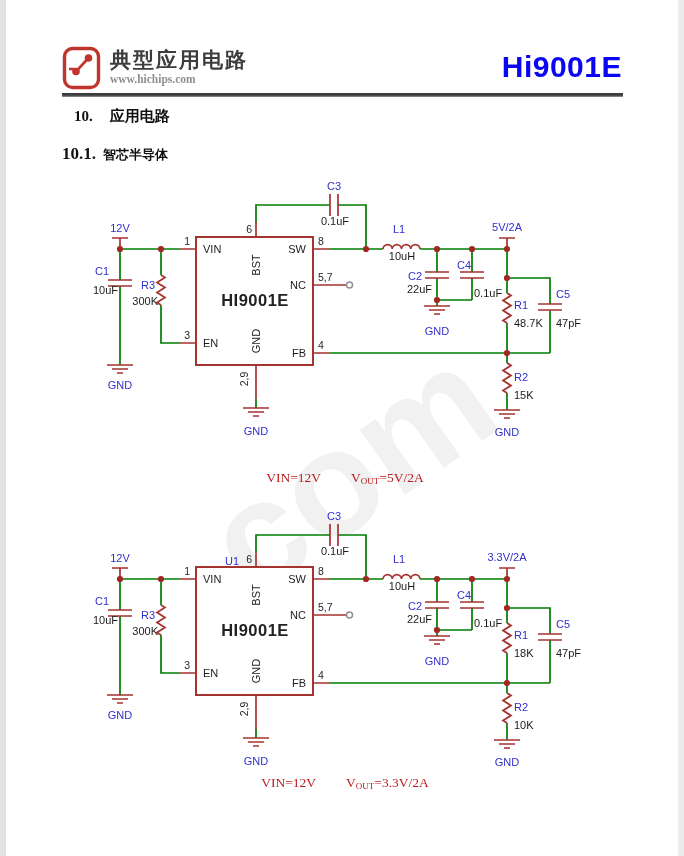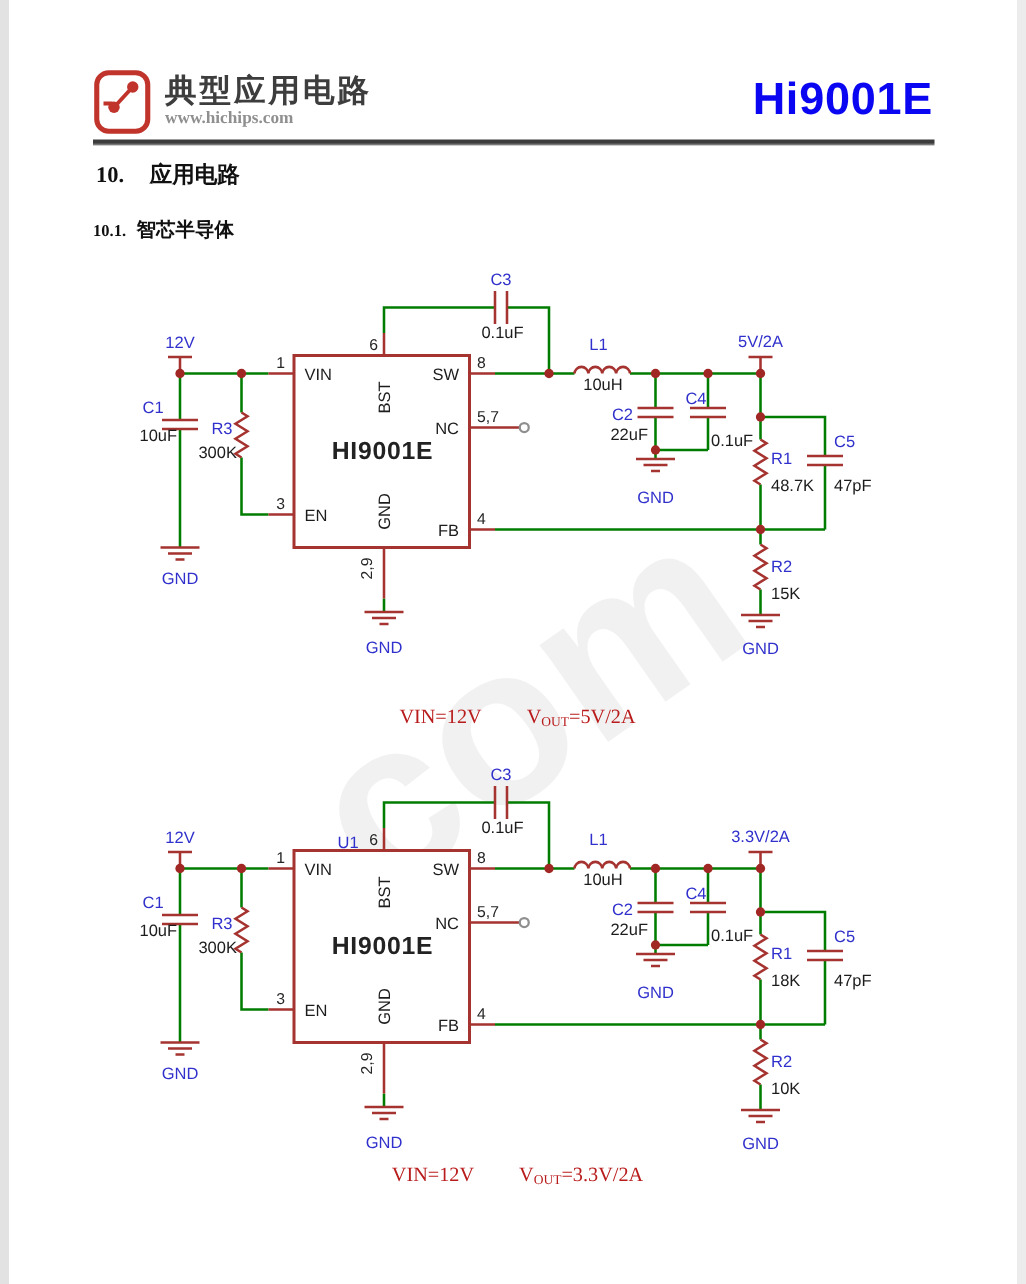--- a/index.html
+++ b/index.html
@@ -16,24 +16,24 @@
   .logo{position:absolute;left:62px;top:46px;width:40px;height:44px;}
   .company{position:absolute;left:110px;top:46px;font-size:21px;font-weight:700;
            color:#3d3d3d;letter-spacing:2px;}
   .website{position:absolute;left:110px;top:73px;font-size:11.5px;font-weight:600;color:#8f8f8f;font-family:Liberation Serif, serif;}
   .partno{position:absolute;right:62px;top:50px;font-size:30px;font-weight:800;
           color:#0a06f2;letter-spacing:0.5px;}
   .hrule{position:absolute;left:62px;top:93px;width:561px;height:4px;
          background:linear-gradient(to bottom,#3c3c3c 55%,#9a9a9a);}
 
   
-  .h1{position:absolute;left:64px;top:107px;font-size:15px;font-weight:700;color:#101010;}
+  .h1{position:absolute;left:74px;top:107px;font-size:15px;font-weight:700;color:#101010;}
   .h1 .num{font-family:"Liberation Serif","DejaVu Serif",serif;margin-right:17px;}
   .h2{position:absolute;left:62px;top:144px;font-size:13px;font-weight:700;color:#101010;}
-  .h2 .num{font-family:"Liberation Serif","DejaVu Serif",serif;margin-right:7px;font-size:11px;}
+  .h2 .num{font-family:"Liberation Serif","DejaVu Serif",serif;margin-right:7px;font-size:17px;}
 
   
   .watermark{position:absolute;left:140px;top:360px;width:420px;height:220px;
              pointer-events:none;display:flex;align-items:center;justify-content:center;}
   .watermark span{font-size:150px;font-weight:700;color:#000;opacity:0.05;
                   transform:rotate(-35deg);white-space:nowrap;}
 
   
   .schem{position:absolute;left:75px;width:520px;height:272px;}
   .schem-1{top:175px;}

